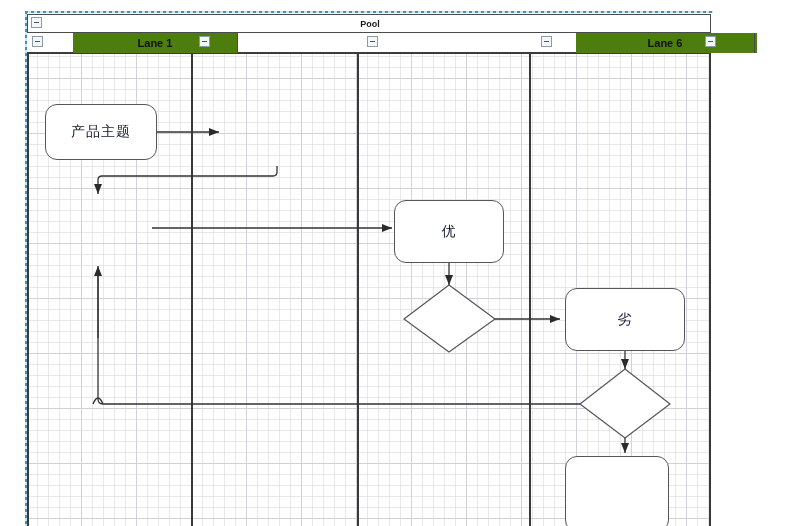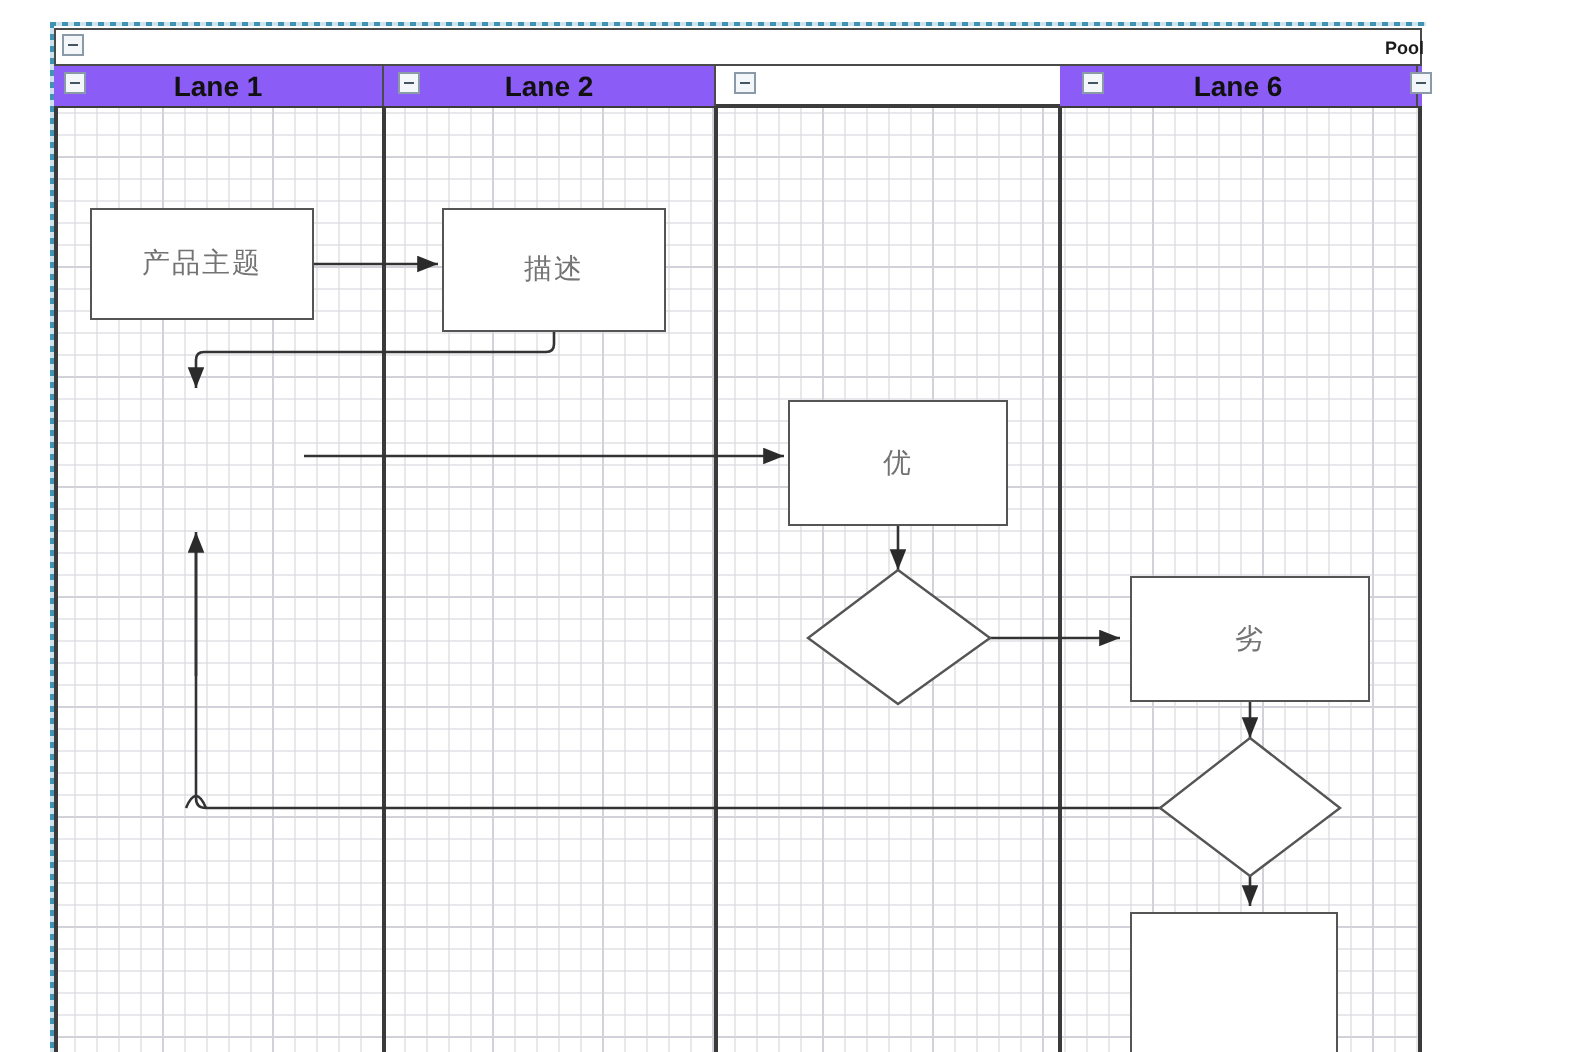--- a/index.html
+++ b/index.html
@@ -24,31 +24,31 @@
   }
 
   
   .pool-header{
     position:absolute;left:27px;top:14px;width:684px;height:18px;
     background:#ffffff;border:1px solid #4a4a4a;border-bottom:none;
     box-sizing:border-box;
   }
   .pool-title{
     position:absolute;left:0;top:0;width:684px;height:18px;line-height:18px;
-    text-align:right;font-size:9px;font-weight:bold;color:#1b1b1b;
+    text-align:center;font-size:9px;font-weight:bold;color:#1b1b1b;
   }
   .lane-header-row{
     position:absolute;left:27px;top:32px;width:684px;height:22px;
     border-top:1px solid #4a4a4a;border-bottom:2px solid #3c3c3c;
     box-sizing:border-box;background:#ffffff;
   }
   .lane-head{
     position:absolute;top:0;height:20px;line-height:20px;
-    text-align:center;font-size:14px;font-weight:bold;color:#111111;
-    border-right:1px solid #4a4a4a;box-sizing:border-box;background:#8b5cf6;
+    text-align:center;font-size:11px;font-weight:bold;color:#111111;
+    border-right:1px solid #4a4a4a;box-sizing:border-box;background:#4d7c0f;margin-left:46px;
   }
   .lane-head.last{border-right:none;}
   
   .lane-sep{
     position:absolute;top:54px;width:2px;height:472px;background:#3a3a3a;
   }
   .pool-left-edge{position:absolute;left:27px;top:32px;width:2px;height:494px;background:#3a3a3a;}
   .pool-right-edge{position:absolute;left:709px;top:32px;width:2px;height:494px;background:#3a3a3a;}
 
   
@@ -67,23 +67,23 @@
     background:repeating-linear-gradient(to right,#3f93b5 0 3px,#cfe3ec 3px 6px);
   }
   .sel-left{
     left:25px;top:11px;width:2px;height:515px;
     background:repeating-linear-gradient(to bottom,#3f93b5 0 3px,#cfe3ec 3px 6px);
   }
 
   
   .node{
     position:absolute;box-sizing:border-box;background:#ffffff;
-    border:1px solid #555555;border-radius:0;
+    border:1px solid #555555;border-radius:12px;
     display:flex;align-items:center;justify-content:center;
-    font-size:14px;color:#737373;letter-spacing:1px;
+    font-size:14px;color:#0f172a;letter-spacing:1px;
   }
   .svg-layer{position:absolute;left:0;top:0;width:786px;height:526px;overflow:visible;}
 </style>
 </head>
 <body>
 
 <div id="canvas">
 
   <div class="grid"></div>
 
@@ -93,21 +93,20 @@
   <div class="lane-sep" style="left:529px"></div>
   <div class="pool-right-edge"></div>
 
   <div class="pool-header">
     <div class="pool-title">Pool</div>
   </div>
   <div class="collapse-box" style="left:31px;top:17px"></div>
 
   <div class="lane-header-row">
     <div class="lane-head" style="left:0px;width:165px"><span>Lane 1</span></div>
-    <div class="lane-head" style="left:165px;width:166px"><span>Lane 2</span></div>
     <div class="lane-head" style="left:503px;width:179px"><span>Lane 6</span></div>
     <div class="lane-head last" style="left:682px;width:2px"><span></span></div>
   </div>
   <div class="collapse-box" style="left:32px;top:36px"></div>
   <div class="collapse-box" style="left:199px;top:36px"></div>
   <div class="collapse-box" style="left:367px;top:36px"></div>
   <div class="collapse-box" style="left:541px;top:36px"></div>
   <div class="collapse-box" style="left:705px;top:36px"></div>
 
   <svg class="svg-layer">
@@ -136,23 +135,20 @@
 
       <path d="M93,404 Q98,392 103,404" stroke="#333333" stroke-width="1.3"></path>
       <path d="M98,338 L98,266" marker-end="url(#arw)"></path>
     </g>
   </svg>
 
   <div class="node" style="left:45px;top:104px;width:112px;height:56px">
     <span>产品主题</span>
   </div>
 
-  <div class="node" style="left:221px;top:104px;width:112px;height:62px">
-    <span>描述</span>
-  </div>
 
 
   <div class="node" style="left:394px;top:200px;width:110px;height:63px">
     <span>优</span>
   </div>
 
   <svg class="svg-layer" style="left:0;top:0">
     <polygon points="449,285 495,319 449,352 404,319" fill="#ffffff" stroke="#555555" stroke-width="1.2"></polygon>
   </svg>
 

